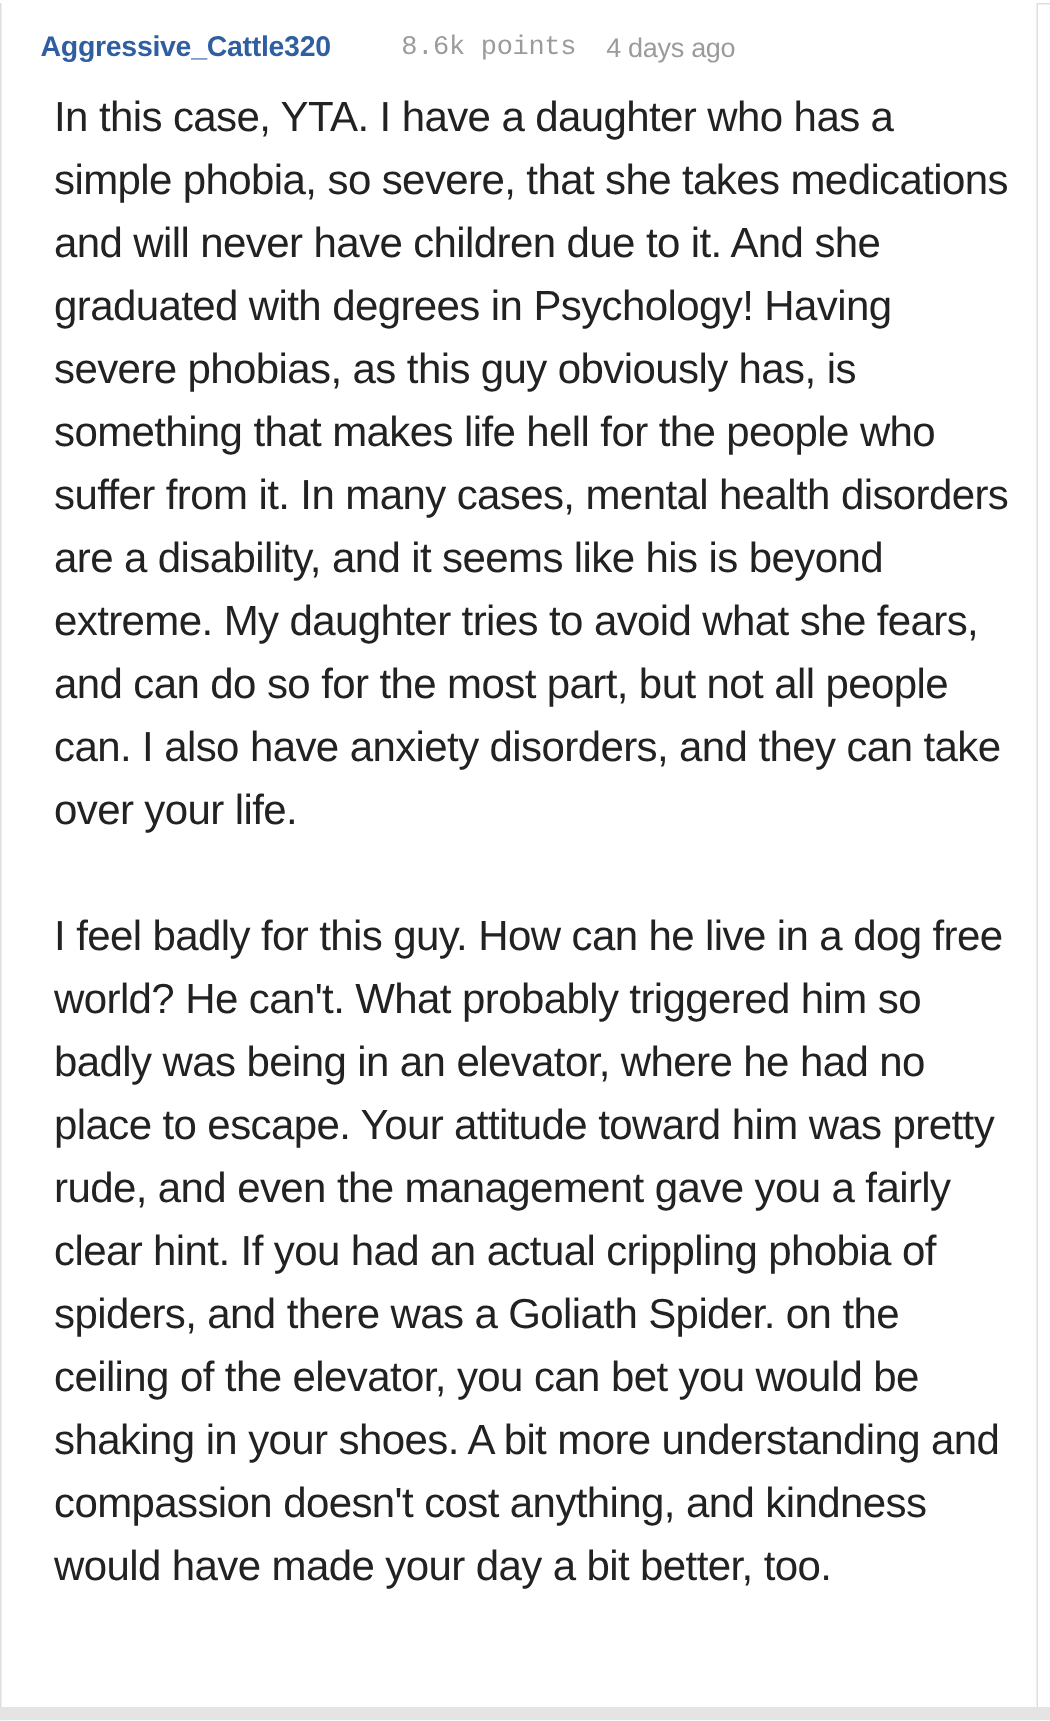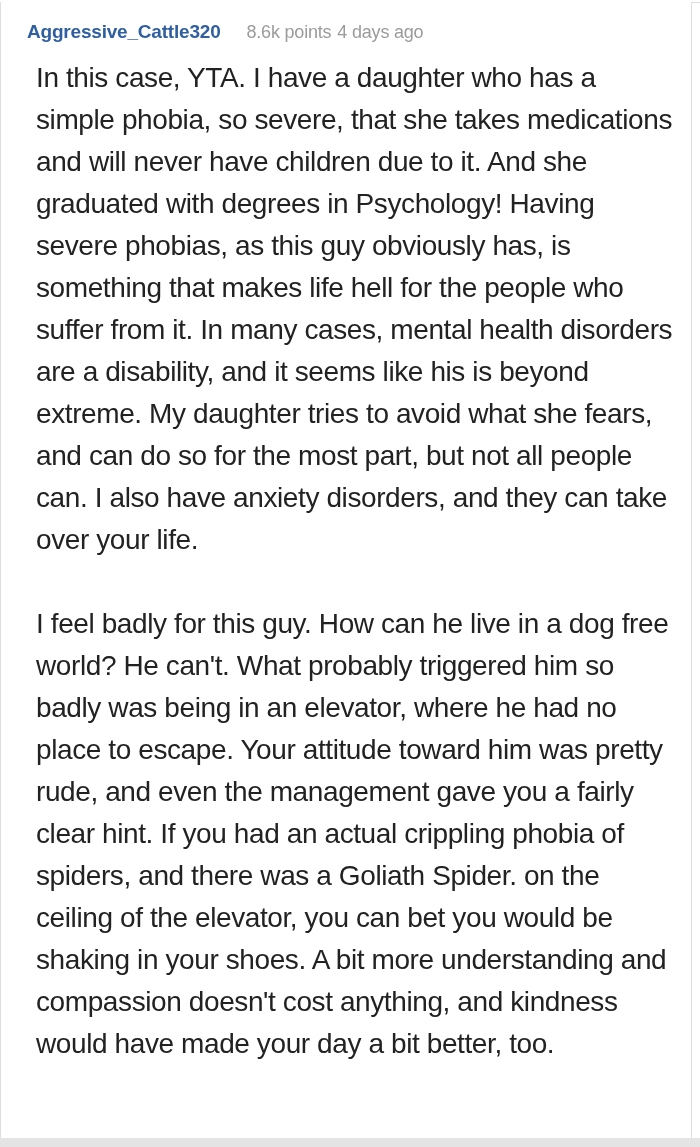--- a/index.html
+++ b/index.html
@@ -47,22 +47,22 @@
     font-weight: bold;
     letter-spacing: -0.2px;
     text-decoration: none;
     cursor: pointer;
   }
   .meta {
     color: #9b9b9b;
     font-size: 18px;
     letter-spacing: -0.2px;
   }
-  .points { margin-left: 26px; }
-  .timestamp { margin-left: 6px; }
+  .points { margin-left: 47px; font-family: Liberation Mono, monospace; }
+  .timestamp { margin-left: 20px; }
   .comment-body {
     margin-top: 13px;
     padding-left: 35px;
     width: 644px;
     color: #222222;
     font-size: 28px;
     line-height: 42px;
     letter-spacing: -0.4px;
   }
   .comment-body p {

